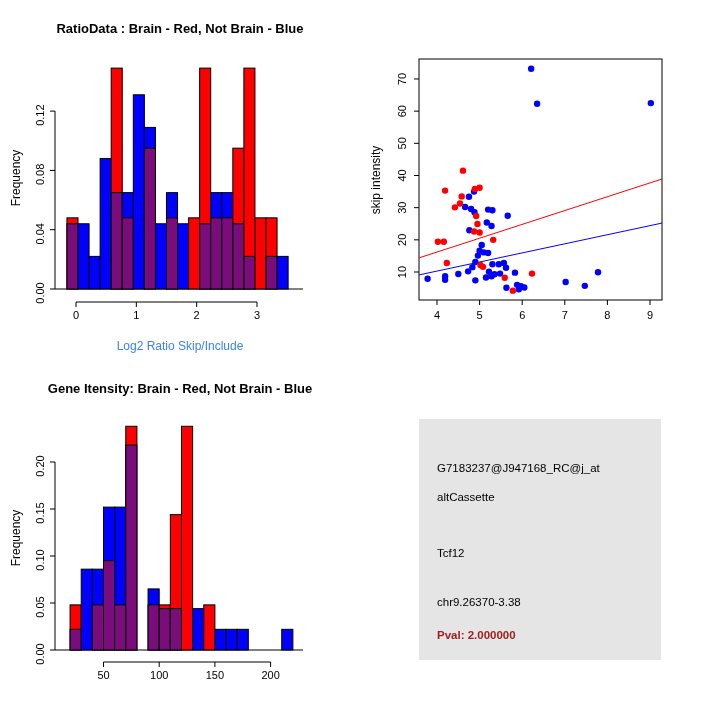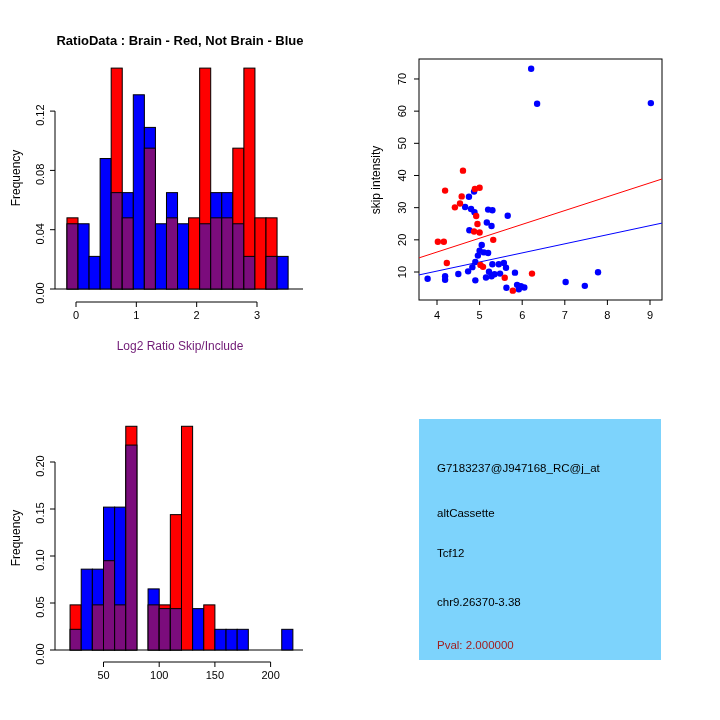--- a/index.html
+++ b/index.html
@@ -3,29 +3,29 @@
 <meta charset="utf-8">
 <style>
   html,body{margin:0;padding:0;background:#ffffff;}
   .canvas{position:relative;width:720px;height:720px;background:#ffffff;
           font-family:"Liberation Sans",sans-serif;}
   .panel{position:absolute;width:360px;height:360px;}
   #panel1{left:0;top:0;} #panel2{left:360px;top:0;}
   #panel3{left:0;top:360px;} #panel4{left:360px;top:360px;}
   .panel svg{position:absolute;left:0;top:0;}
   .ptitle{position:absolute;top:21px;left:0;width:360px;text-align:center;
-          font-weight:bold;font-size:13px;color:#000;white-space:nowrap;margin-top:12px;}
+          font-weight:bold;font-size:13px;color:#000;white-space:nowrap;}
   .xlabel{position:absolute;top:339px;left:0;width:360px;text-align:center;
-          font-size:12px;color:#701a75;}
+          font-size:12px;color:#3b82f6;}
   .ylabel{position:absolute;left:16px;top:178px;transform:translate(-50%,-50%) rotate(-90deg);
           font-size:12px;color:#000;white-space:nowrap;}
   .tick{font-family:"Liberation Sans",sans-serif;font-size:11px;fill:#000;}
   .infobox{position:absolute;left:59px;top:59px;width:242px;height:241px;}
   .infoline{position:absolute;left:18px;font-size:11.5px;color:#000;white-space:nowrap;}
-  #il1{top:43px;} #il2{top:88px;} #il3{top:128px;} #il4{top:177px;} #il5{top:220px;}
+  #il1{top:43px;} #il2{top:72px;} #il3{top:128px;} #il4{top:177px;} #il5{top:210px;font-weight:bold;}
 </style>
 </head>
 <body>
 
 <div class="canvas">
 
   <div class="panel" id="panel1">
     <svg id="svg-hist1" width="360" height="360">
         <g>
           <line x1="55" y1="289" x2="303" y2="289" stroke="#000000"></line>
@@ -238,25 +238,26 @@
           <rect x="170.34" y="248.64" width="11.140000000000015" height="41.360000000000014" fill="#7b0c7c" stroke="#000" stroke-width="1"></rect>
           <rect x="181.48000000000002" y="66.28" width="11.139999999999986" height="223.72" fill="#ff0000" stroke="#000" stroke-width="1"></rect>
           <rect x="192.62" y="248.64" width="11.139999999999986" height="41.360000000000014" fill="#0000ff" stroke="#000" stroke-width="1"></rect>
           <rect x="203.76" y="244.88" width="11.140000000000015" height="45.120000000000005" fill="#ff0000" stroke="#000" stroke-width="1"></rect>
           <rect x="214.9" y="269.32" width="11.140000000000015" height="20.680000000000007" fill="#0000ff" stroke="#000" stroke-width="1"></rect>
           <rect x="226.04000000000002" y="269.32" width="11.139999999999986" height="20.680000000000007" fill="#0000ff" stroke="#000" stroke-width="1"></rect>
           <rect x="237.18" y="269.32" width="11.140000000000015" height="20.680000000000007" fill="#0000ff" stroke="#000" stroke-width="1"></rect>
           <rect x="281.74" y="269.32" width="11.139999999999986" height="20.680000000000007" fill="#0000ff" stroke="#000" stroke-width="1"></rect>
         </g>
       </svg>
+    <div class="ptitle">Gene Itensity: Brain - Red, Not Brain - Blue</div>
     <div class="ylabel">Frequency</div>
   </div>
 
   <div class="panel" id="panel4">
-    <div class="infobox" id="infobox" style="background: #7dd3fc;">
+    <div class="infobox" id="infobox" style="background: #e5e5e5;">
       <div class="infoline" id="il1">G7183237@J947168_RC@j_at</div>
       <div class="infoline" id="il2">altCassette</div>
       <div class="infoline" id="il3">Tcf12</div>
       <div class="infoline" id="il4">chr9.26370-3.38</div>
       <div class="infoline" id="il5" style="color: rgb(160, 32, 32);">Pval: 2.000000</div>
     </div>
   </div>
 
 </div>
 

